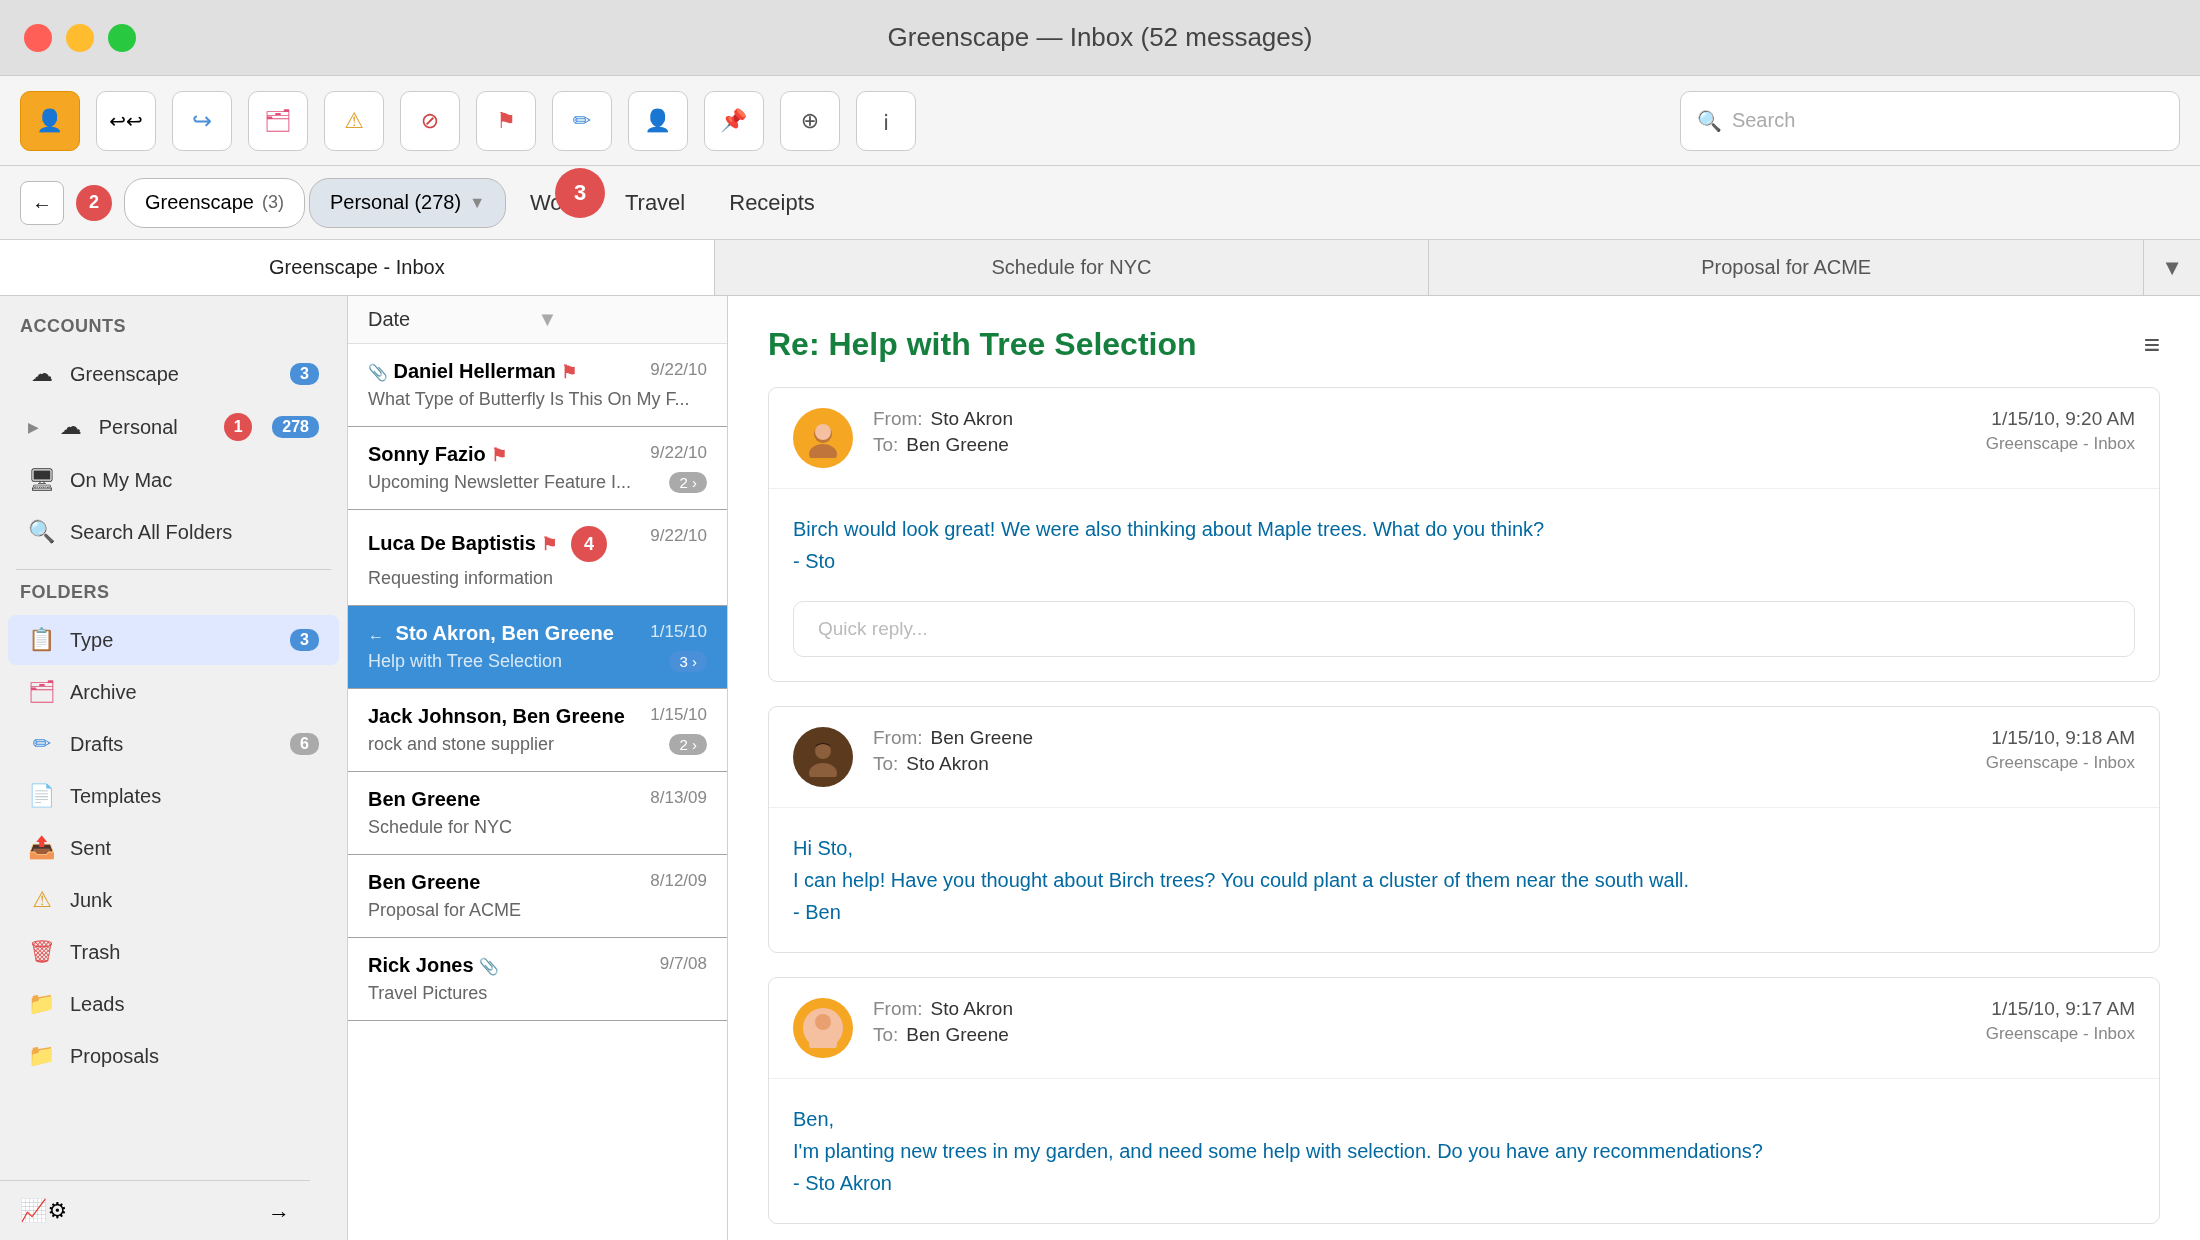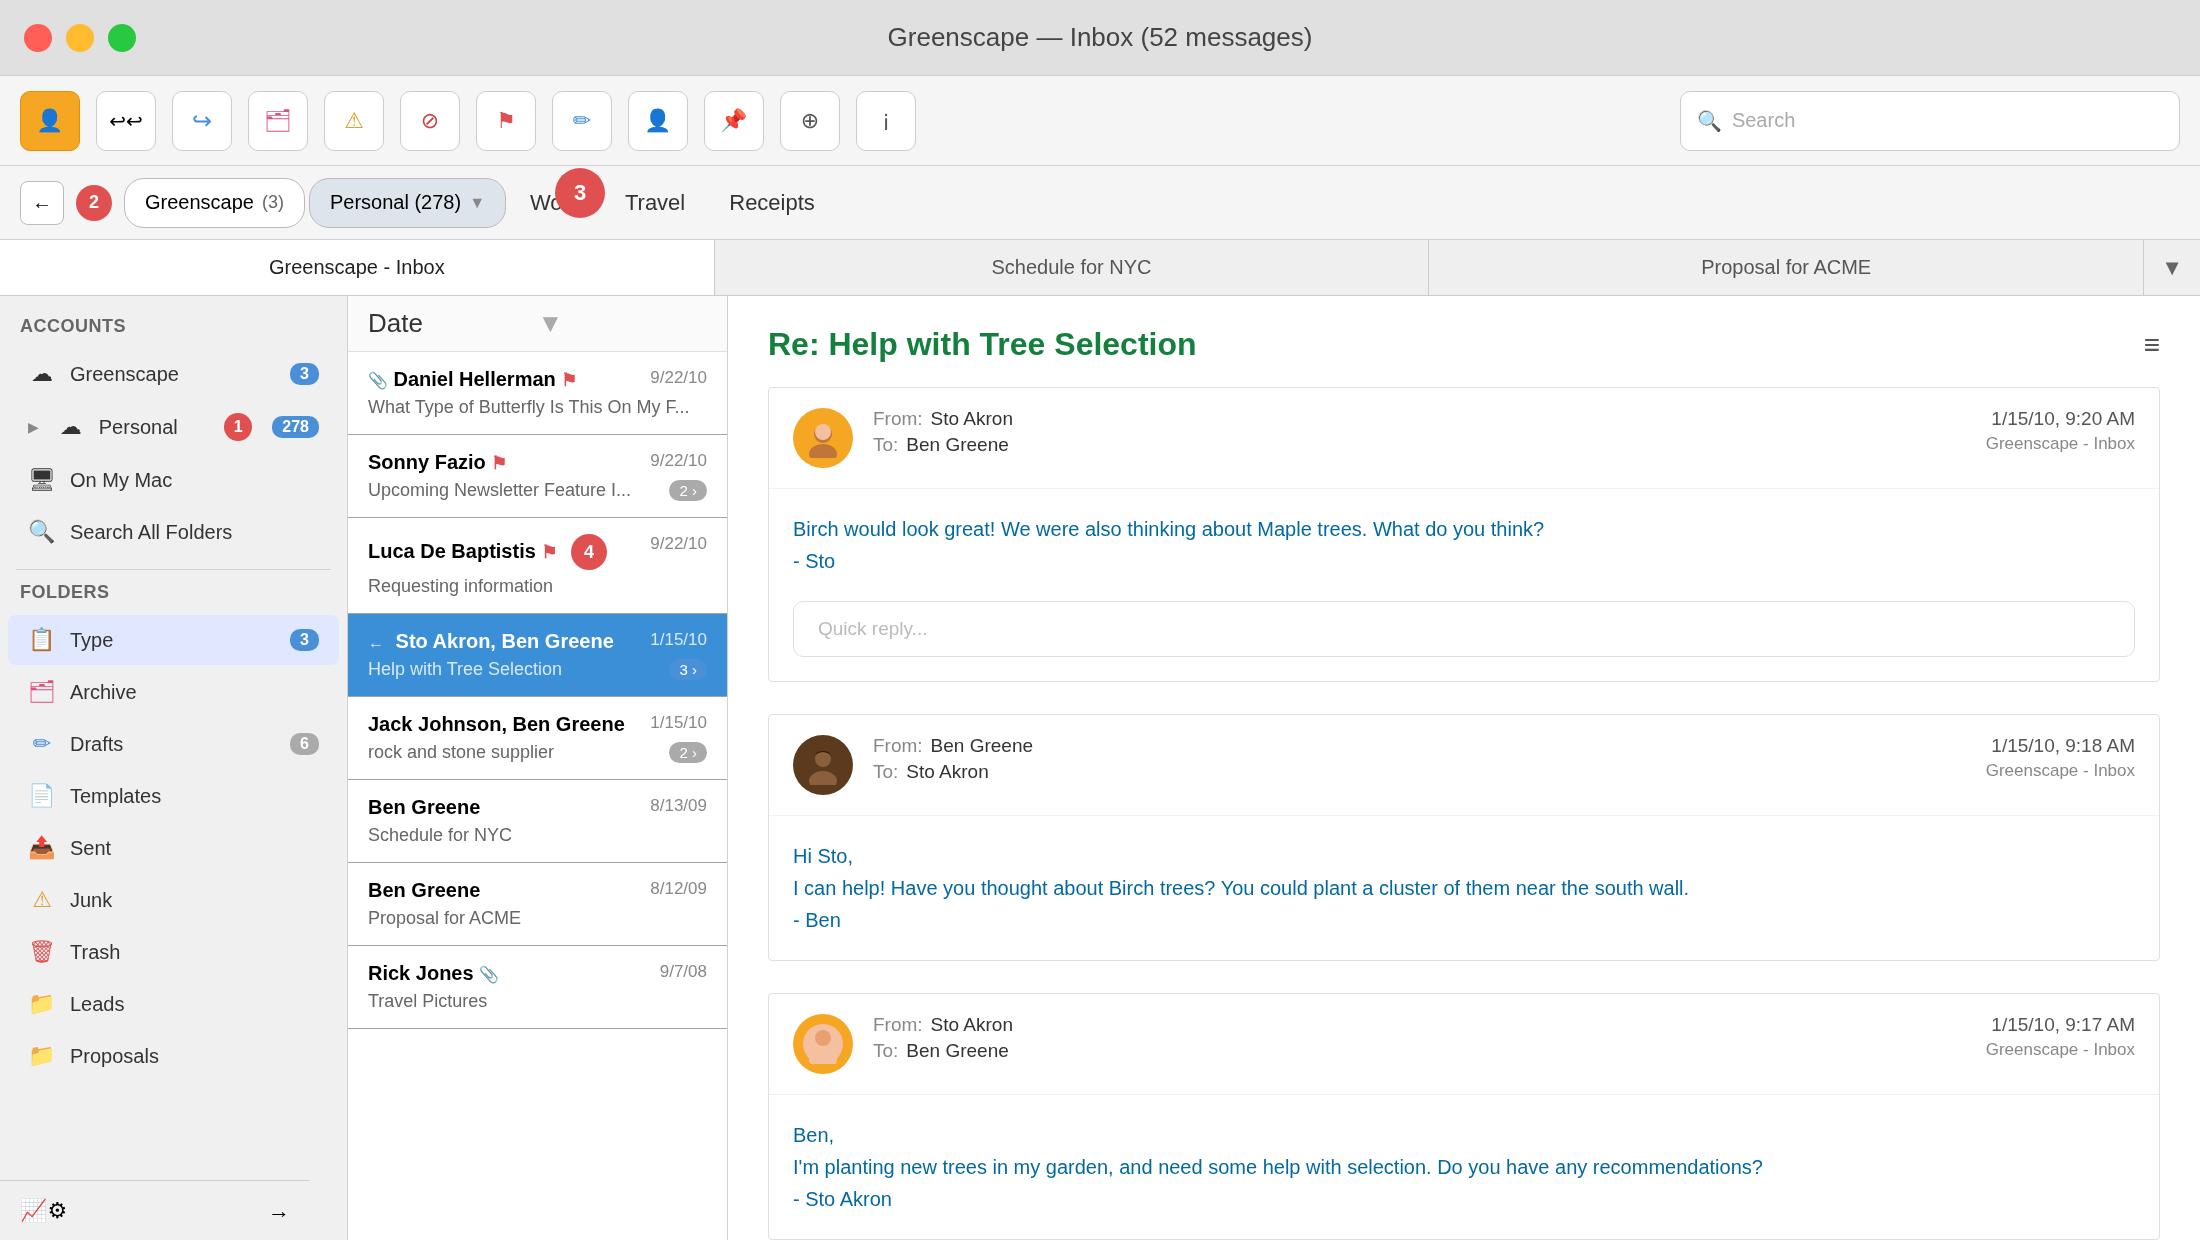--- a/index.html
+++ b/index.html
@@ -176,21 +176,21 @@
     .message-list {
       width: 380px;
       border-right: 1px solid #d0d0d0;
       background: white;
       overflow-y: auto;
     }
     .sort-bar {
       display: flex; align-items: center;
       padding: 12px 20px;
       border-bottom: 1px solid #e0e0e0;
-      font-size: 26px;
+      font-size: 20px;
       color: #333;
       cursor: pointer;
       background: #fafafa;
       gap: 0;
     }
     .sort-bar span { flex: 1; }
     .message-item {
       padding: 16px 20px;
       border-bottom: 1px solid #a3a3a3;
       cursor: pointer;
@@ -224,22 +224,22 @@
     .email-subject-bar {
       display: flex; align-items: center; justify-content: space-between;
       margin-bottom: 24px;
     }
     .email-subject { font-size: 32px; font-weight: 700; color: #15803d; }
     .menu-icon { font-size: 28px; color: #555; cursor: pointer; }
 
     .email-message {
       background: white;
       border: 1px solid #e0e0e0;
-      border-radius: 4px;
-      margin-bottom: 32px;
+      border-radius: 9px;
+      margin-bottom: 24px;
       overflow: hidden;
     }
     .email-header {
       display: flex; align-items: flex-start;
       padding: 20px 24px;
       border-bottom: 1px solid #f0f0f0;
       gap: 20px;
     }
     .avatar {
       width: 60px; height: 60px; border-radius: 50%;

